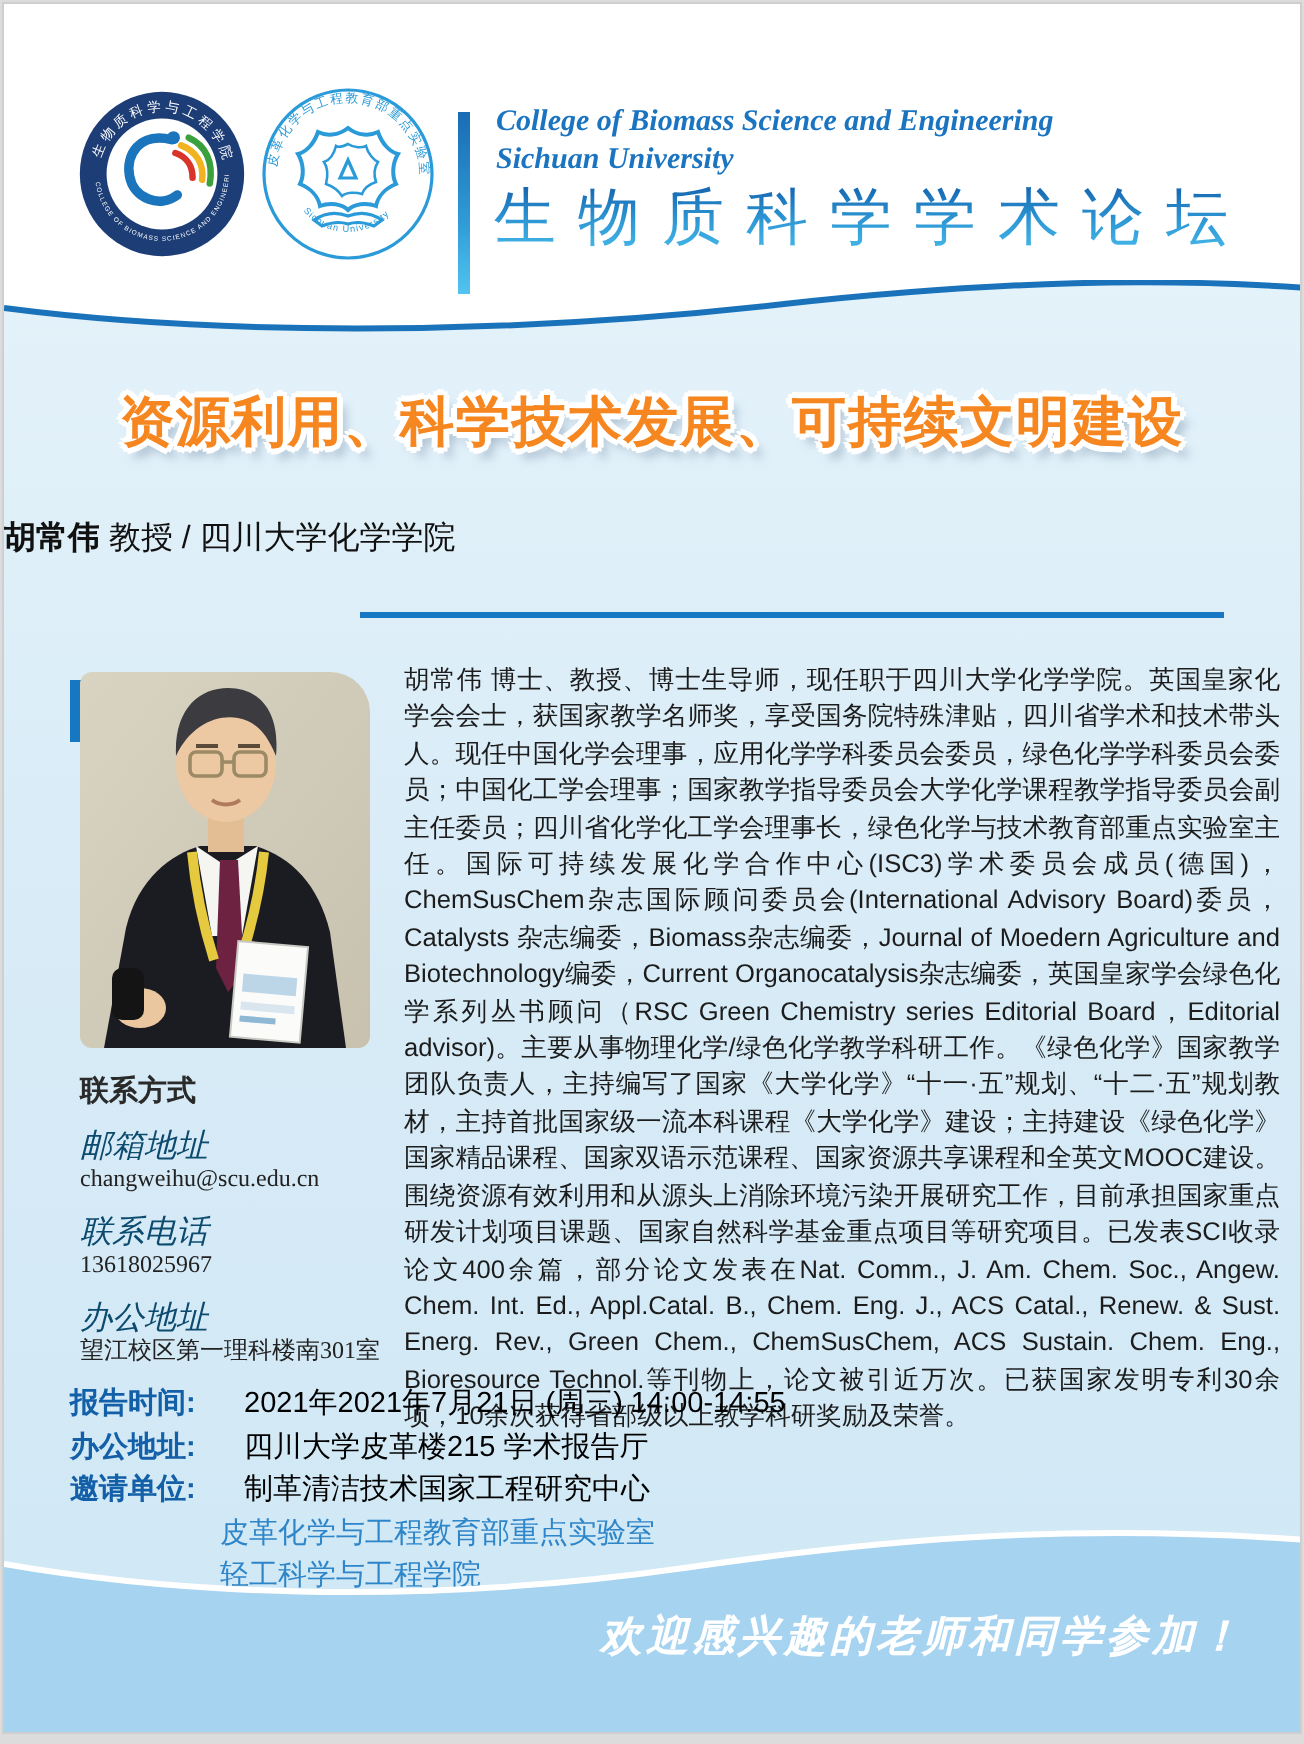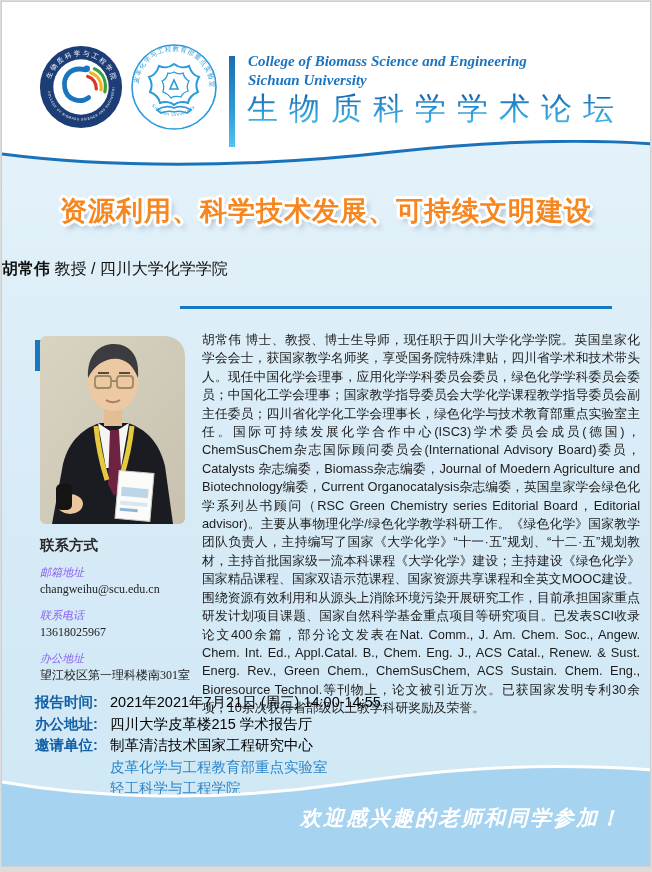--- a/index.html
+++ b/index.html
@@ -42,30 +42,30 @@
                  font-size:20px; font-weight:bold; letter-spacing:1px;
                  clip-path:polygon(0 0, calc(100% - 15px) 0, 100% 50%, calc(100% - 15px) 100%, 0 100%);margin-top:48px; }
   .section-line { position:absolute; left:178px; top:304px; width:432px; height:3px; background:#1677c2; }
 
   
   .photo { position:absolute; left:38px; top:334px; width:145px; height:188px;
            border-radius:6px 20px 6px 6px; overflow:hidden; }
   .contact { position:absolute; left:38px; top:534px; width:156px; color:#222; }
   .contact-heading { font-size:14.5px; font-weight:bold; color:#2a2a2a; margin-bottom:9px; }
   .contact-group { margin-bottom:10px; }
-  .contact-label { font-family:"DejaVu Serif", serif; font-style:italic; font-size:11px; color:#8b5cf6; line-height:17px; }
+  .contact-label { font-family:"DejaVu Serif", serif; font-style:italic; font-size:16px; color:#0c4a6e; line-height:17px; }
   .contact-value { font-family:"Liberation Serif", serif; font-size:12px; color:#222; line-height:16px; }
 
   
   .bio { position:absolute; left:200px; top:329px; width:438px;
          font-size:12.8px; line-height:18.4px; text-align:justify; color:#1c1c1c; }
 
   
   .info { position:absolute; left:33px; top:690px; font-size:14.5px; line-height:21.5px; }
-  .info-row { display:flex; }
+  .info-row { display:flex;gap:12px; }
   .info-label { color:#1360a8; font-weight:bold; width:75px; flex:0 0 75px; }
   .info-value { color:#000000; }
   .host-extra { padding-left:75px; color:#2e86c9; }
 
   .welcome { position:absolute; right:28px; bottom:34px; color:#fff;
              font-family:"DejaVu Serif", serif; font-style:italic; font-weight:bold;
              font-size:21px; letter-spacing:2px; }
 </style>
 </head>
 <body>

